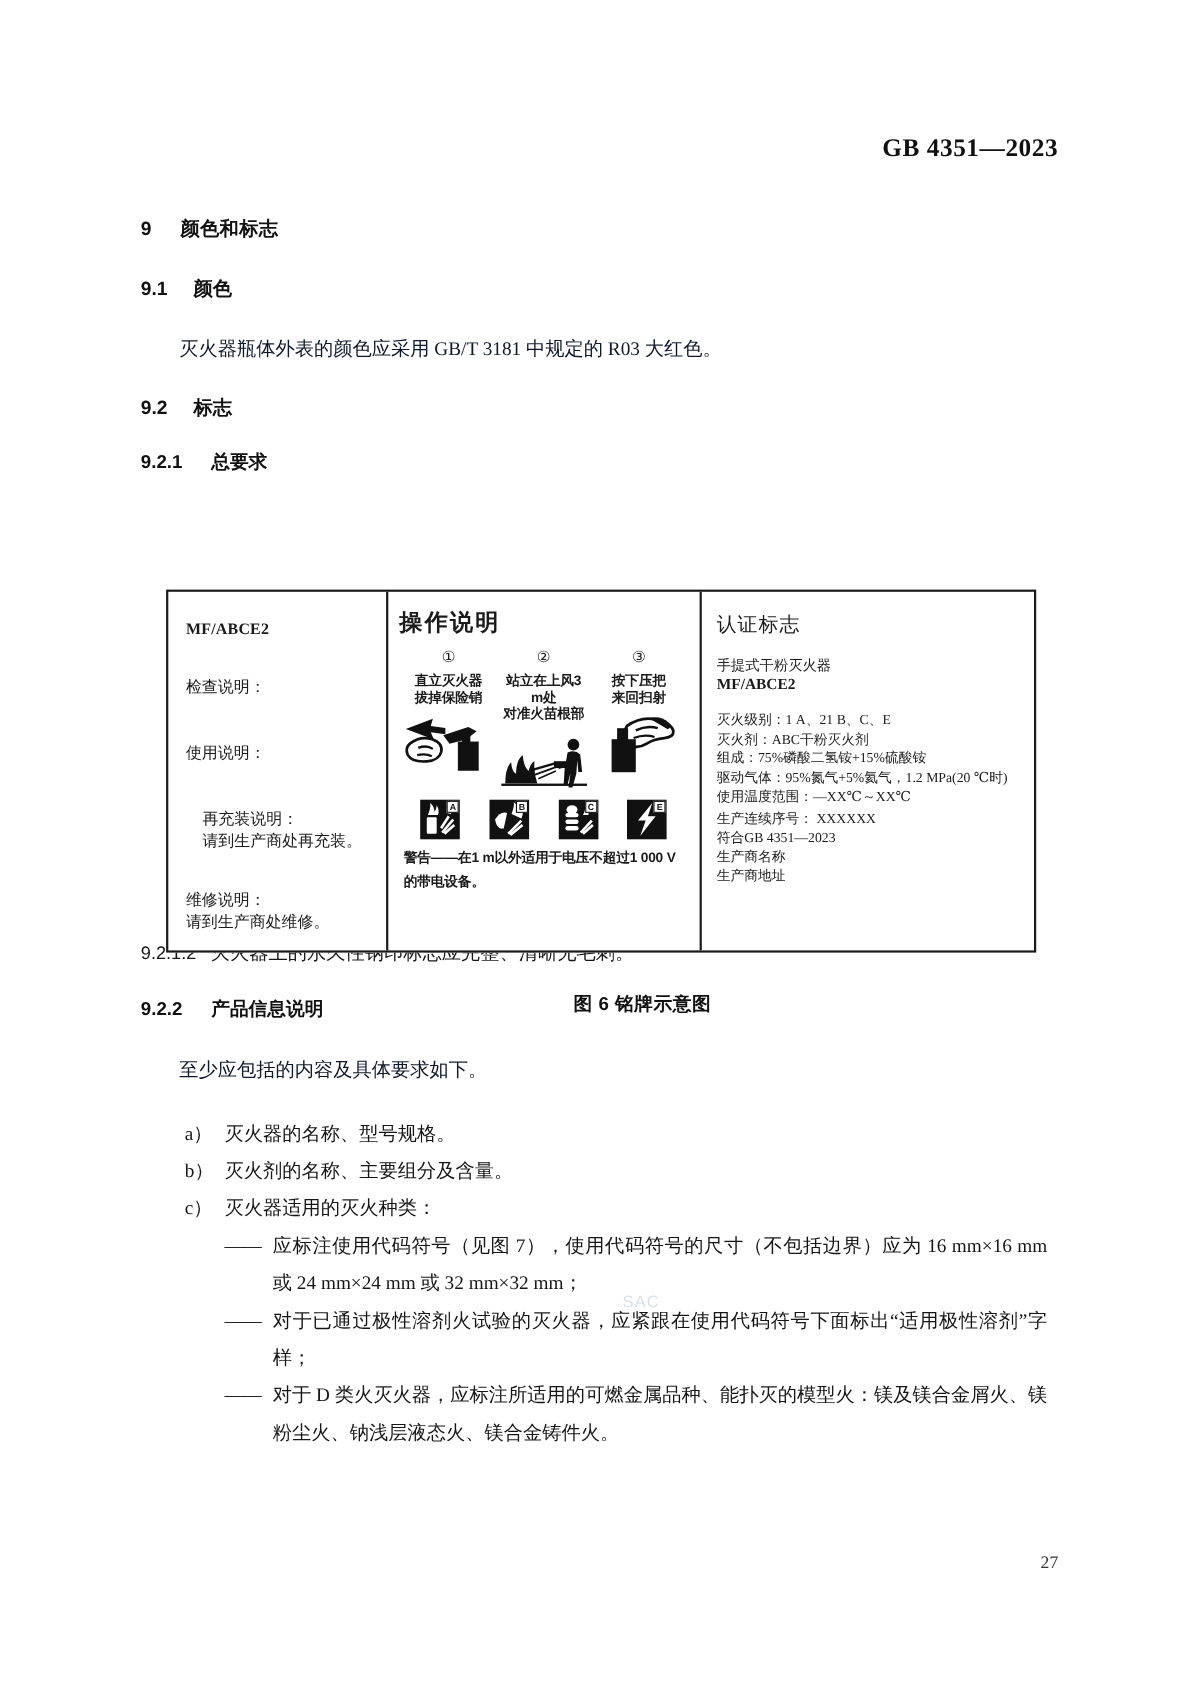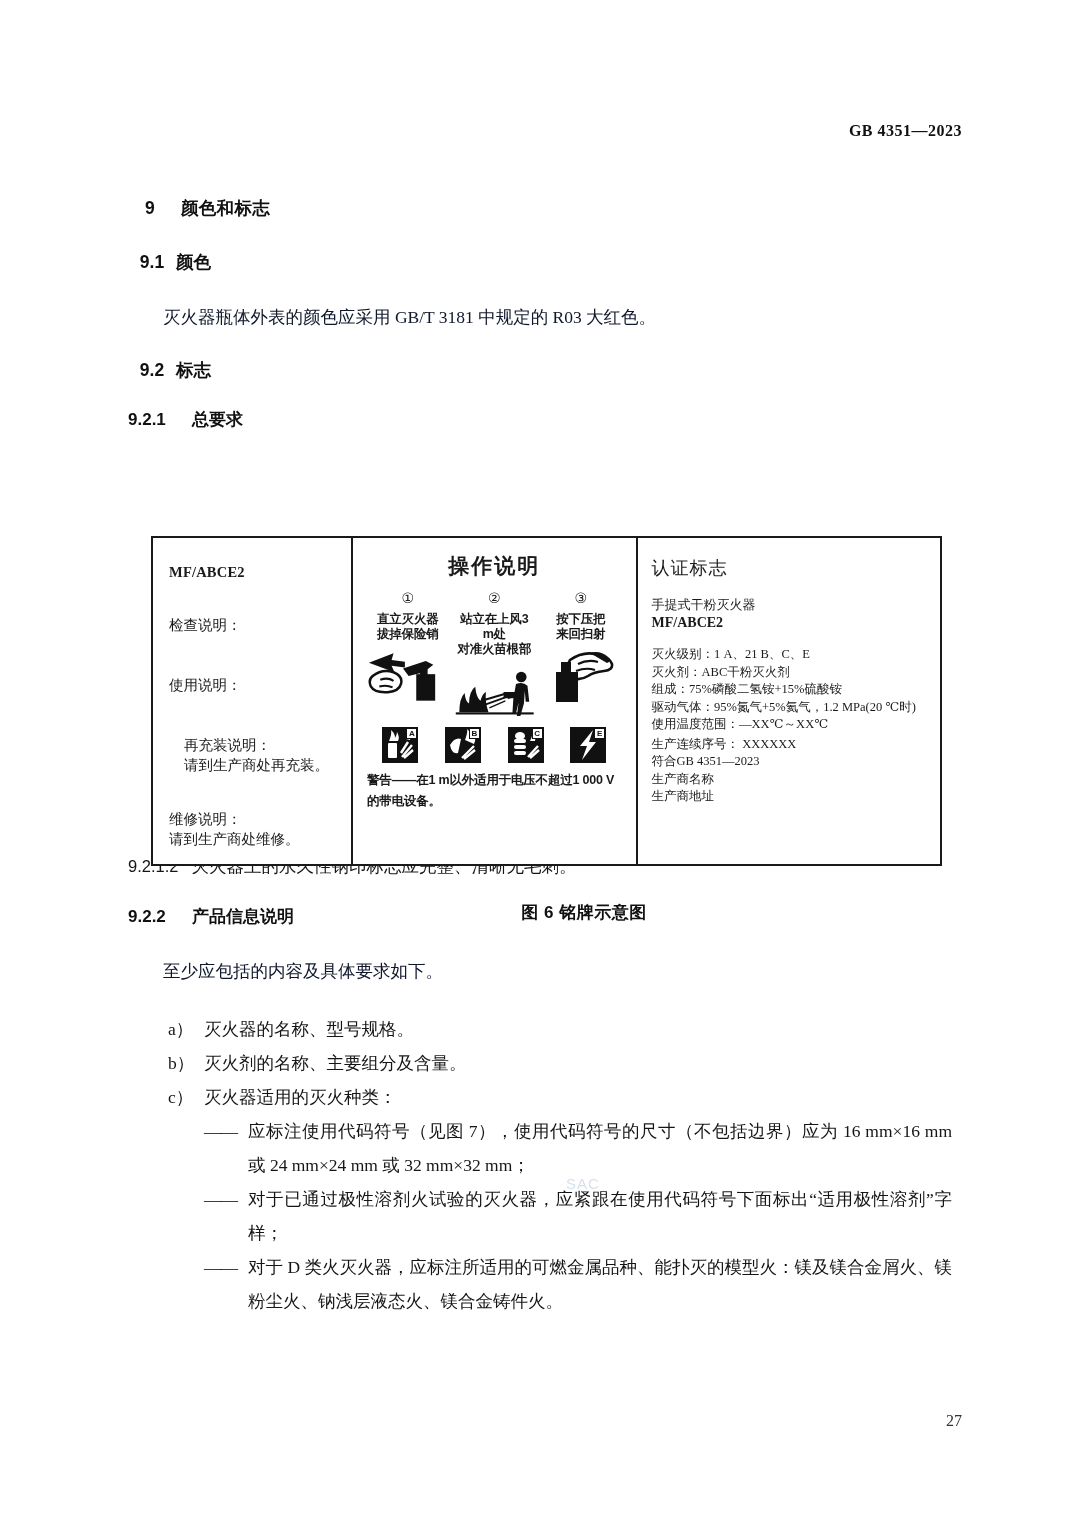--- a/index.html
+++ b/index.html
@@ -20,51 +20,51 @@
     overflow: hidden;
   }
 
   
   .page-header {
     position: absolute;
     top: 122px;
     right: 118px;
     font-family: "Liberation Serif", serif;
     font-weight: bold;
-    font-size: 16px;
+    font-size: 23px;
     letter-spacing: 0.5px;
     color: #111;
   }
 
   
   .content {
     position: absolute;
     left: 128px;
     top: 196px;
     width: 824px;
   }
 
   .h1 {
     font-family: "Liberation Sans", sans-serif;
     font-weight: bold;
     font-size: 17.5px;
     color: #111;
-    margin: 0 0 30px 17px;
+    margin: 0 0 30px 0;
     letter-spacing: 0.3px;
   }
   .h1 .num { display: inline-block; width: 36px; }
 
   .h2 {
     font-family: "Liberation Sans", sans-serif;
     font-weight: bold;
     font-size: 17.5px;
     color: #111;
     margin: 0 0 26px 0;
   }
-  .h2 .num { display: inline-block; width: 48px; text-align: center; }
+  .h2 .num { display: inline-block; width: 48px; }
 
   .h3 {
     font-family: "Liberation Sans", sans-serif;
     font-weight: bold;
     font-size: 17px;
     color: #111;
     margin: 0 0 26px 0;
   }
   .h3 .num { display: inline-block; width: 64px; }
 
@@ -150,21 +150,21 @@
   .np-label {
     font-size: 14.5px;
     margin-bottom: 40px;
     line-height: 20px;
   }
   .np-label.tight { margin-bottom: 34px; margin-left: 15px; }
   .np-label .sub { display: block; }
 
   
   .np-title {
-    text-align: center;
+    text-align: left;
     font-family: "Liberation Sans", sans-serif;
     font-weight: bold;
     font-size: 21px;
     letter-spacing: 2px;
     margin: 2px 0 10px 0;
   }
   .steps {
     display: flex;
     justify-content: space-between;
     padding: 0 4px;

